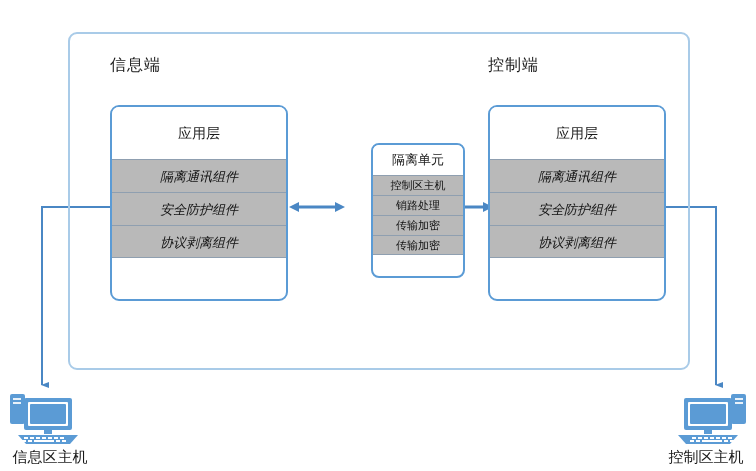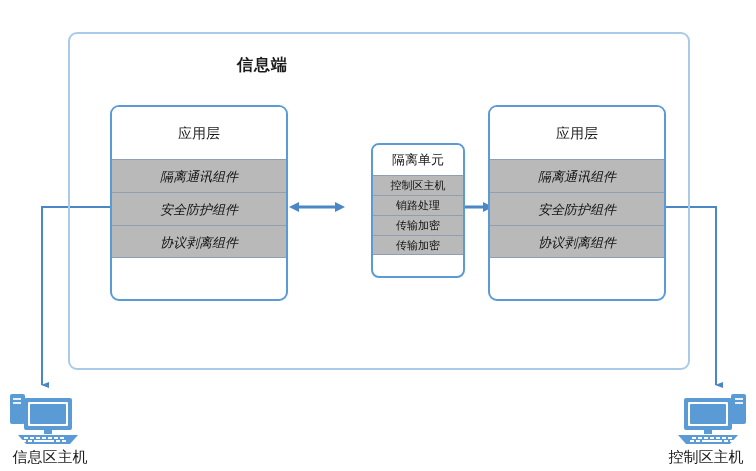--- a/index.html
+++ b/index.html
@@ -31,23 +31,23 @@
     height: 338px;
     border: 2px solid #a9cbe8;
     border-radius: 9px;
     box-sizing: border-box;
     background: transparent;
   }
 
   
   .section-title {
     font-size: 16px;
-    font-weight: bold;
-    color: #1a1a1a;
-    text-align: right;
+    font-weight: normal;
+    color: #1a1a1a;
+    text-align: left;
     letter-spacing: 1px;
     white-space: nowrap;
   }
   #title-left  { left: 110px; top: 55px; width: 178px; }
   #title-right { left: 488px; top: 55px; width: 178px; }
 
   
   .panel {
     border: 2px solid #5b9bd5;
     border-radius: 9px;
@@ -159,20 +159,21 @@
 
     <g>
       <line x1="446" y1="207" x2="484" y2="207" stroke="#4a87c4" stroke-width="3" marker-start="url(#arrowLeftHead)" marker-end="url(#arrowRightHead)"></line>
     </g>
   </svg>
 
   <div class="abs outer-container"></div>
 
   <div class="abs section-title" id="title-left">信息端</div>
 
+  <div class="abs section-title" id="title-right">控制端</div>
 
   <div class="abs panel" id="panel-left">
     <div class="panel-header">应用层</div>
     <div class="panel-rows">
       <div class="panel-row">隔离通讯组件</div>
       <div class="panel-row">安全防护组件</div>
       <div class="panel-row">协议剥离组件</div>
     </div>
   </div>
 

